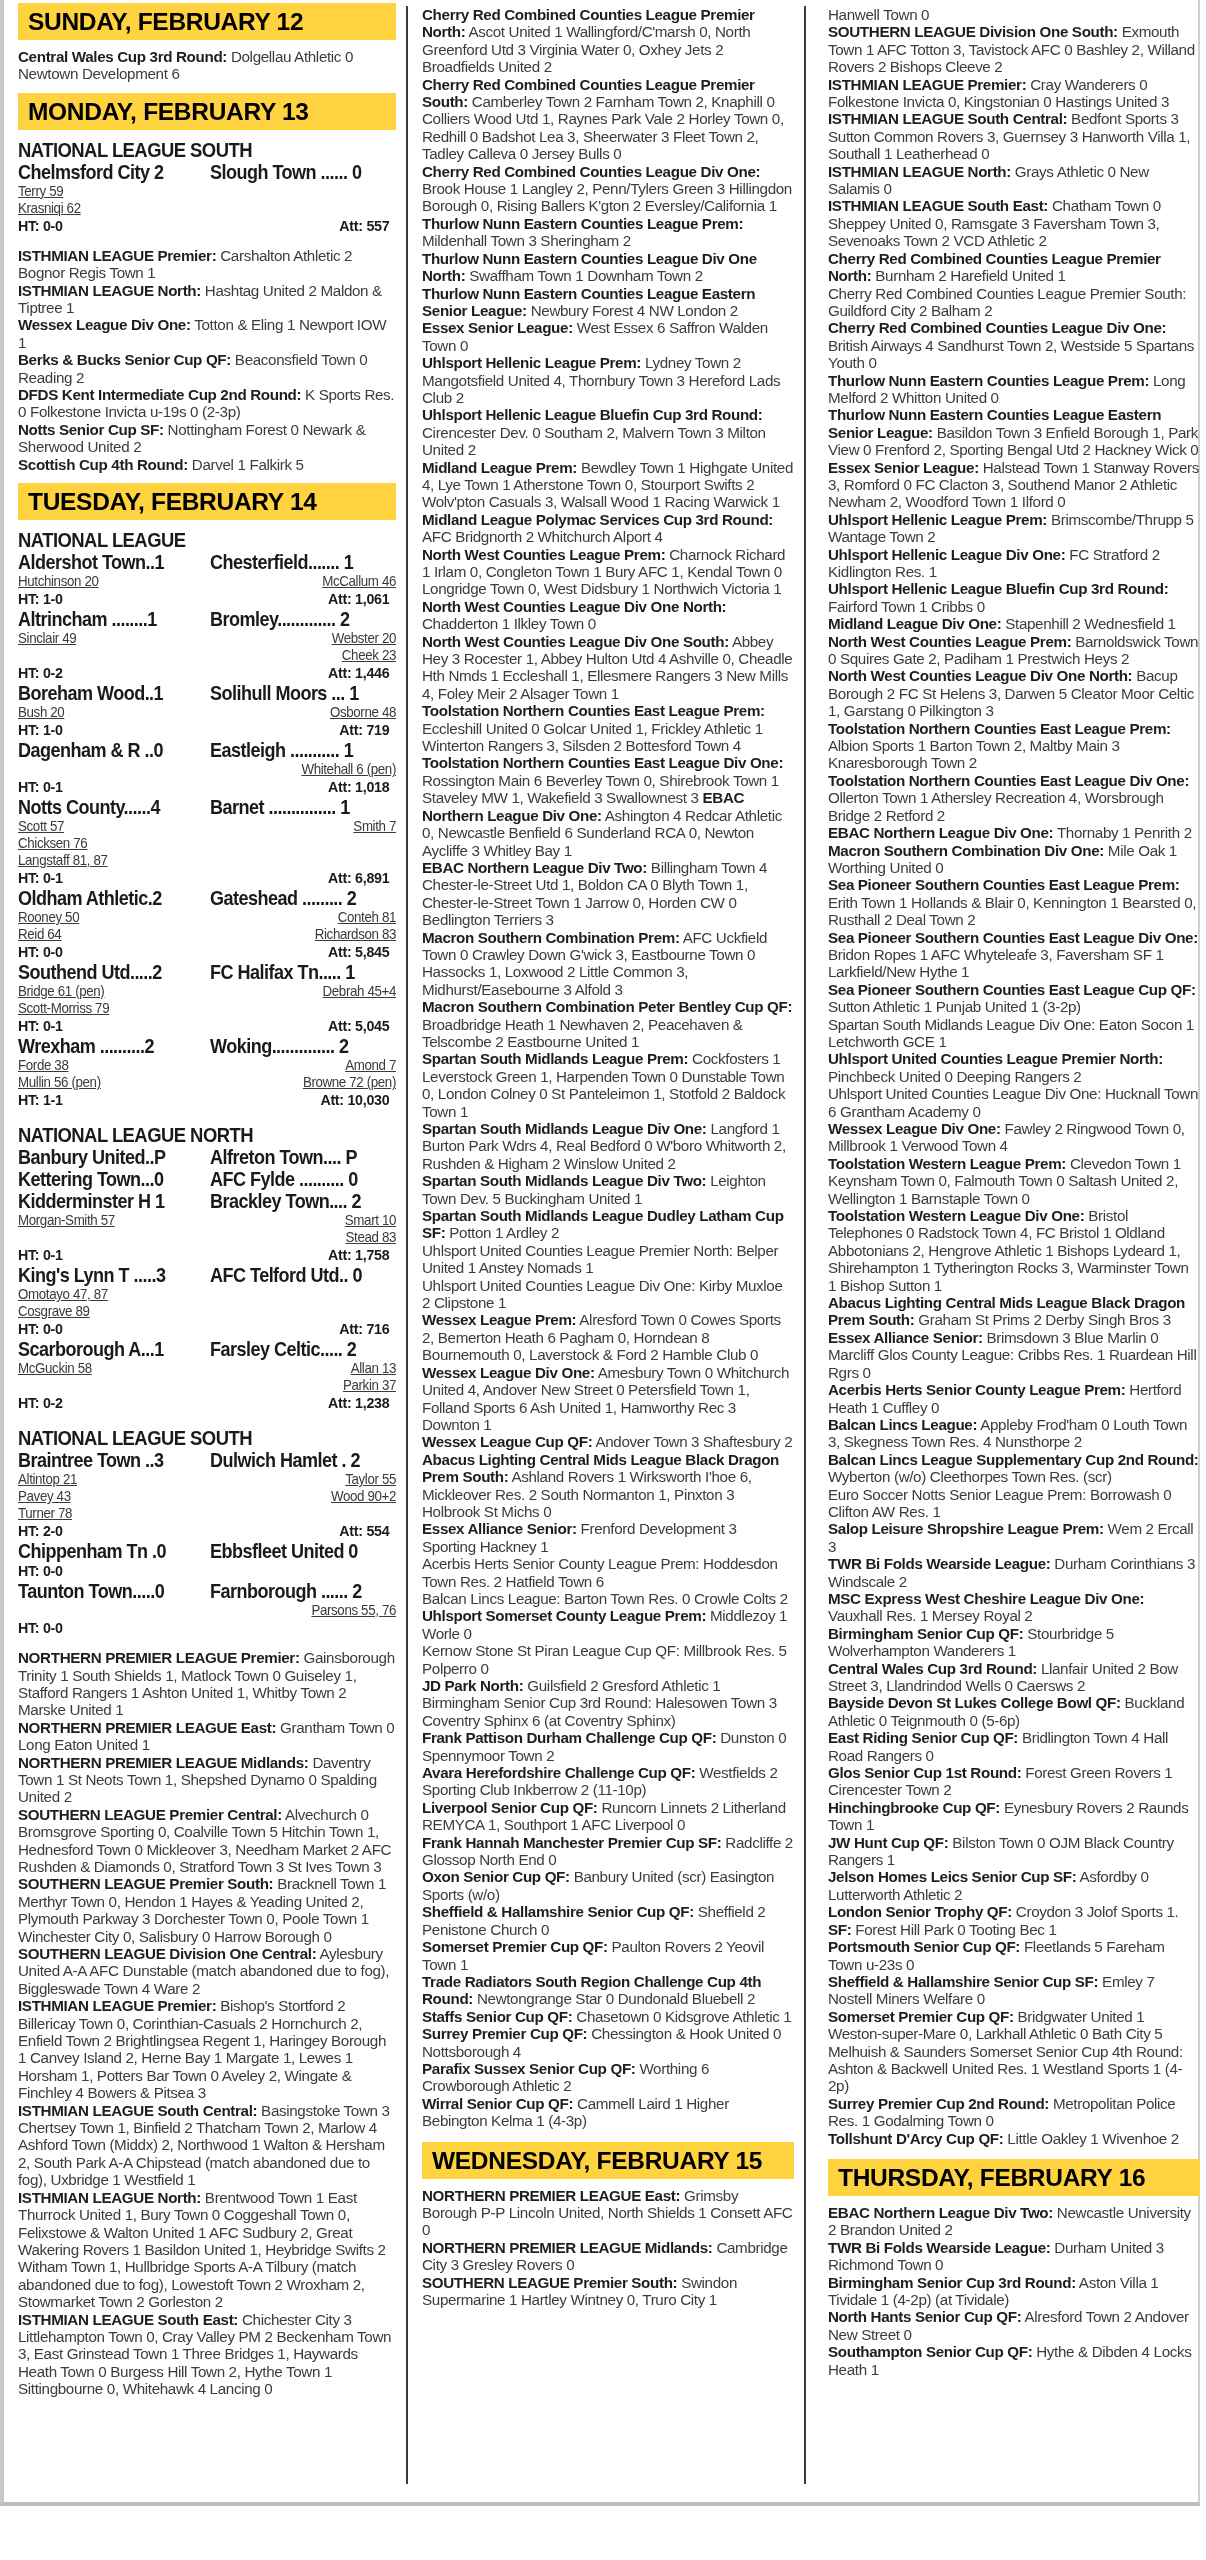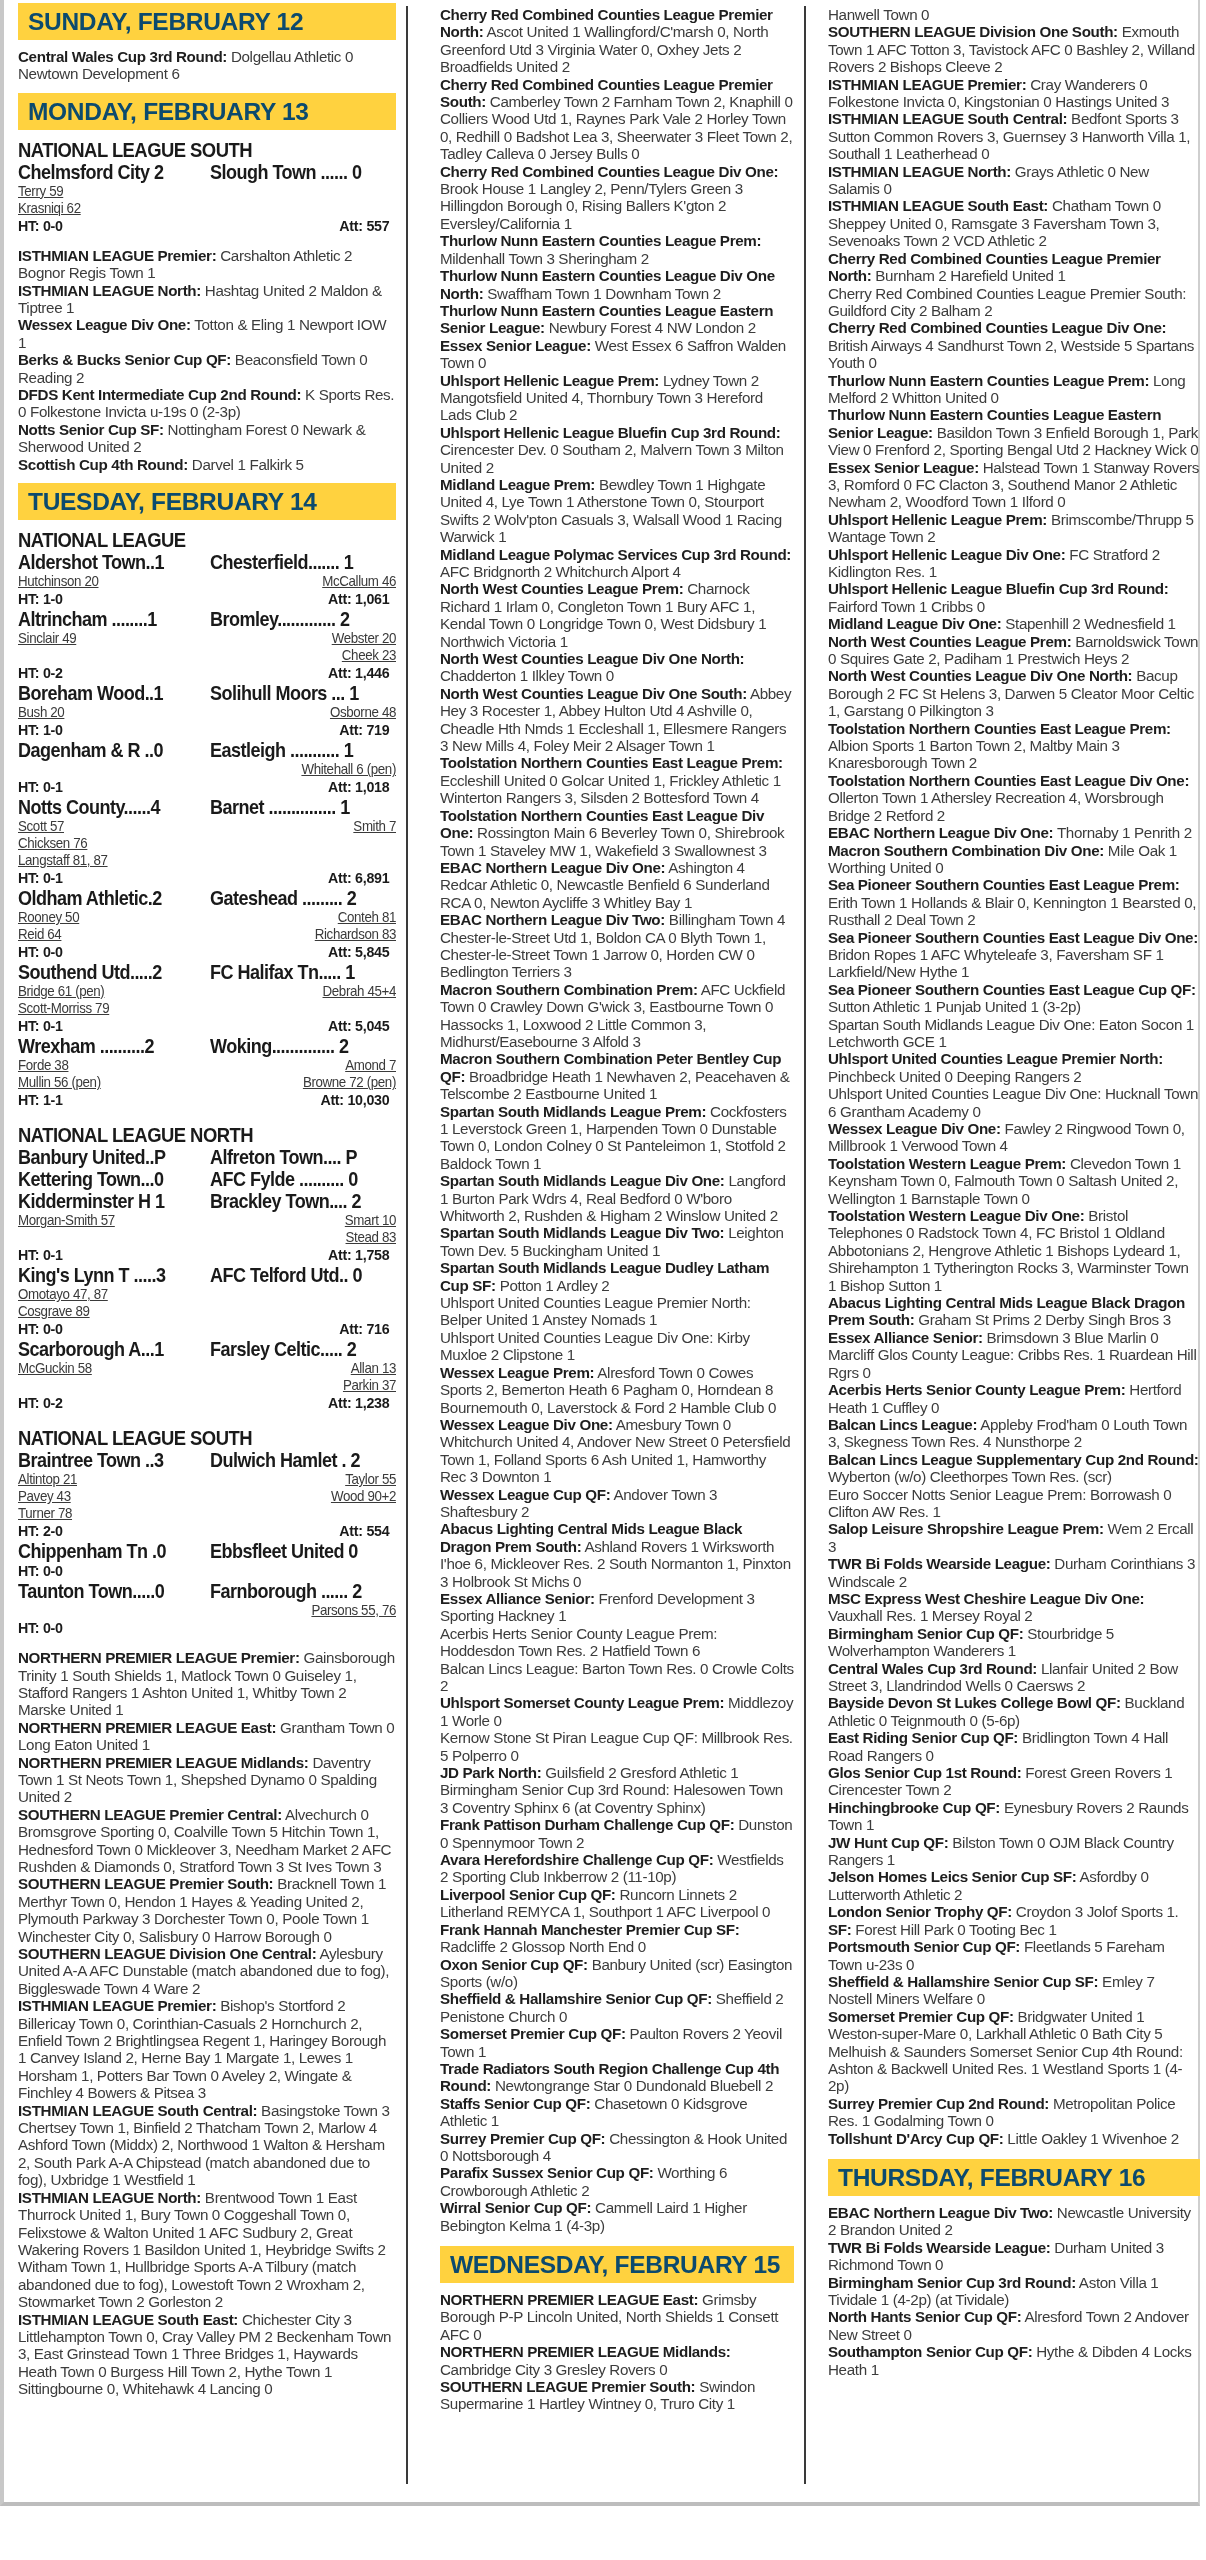--- a/index.html
+++ b/index.html
@@ -3,24 +3,24 @@
 <meta charset="utf-8">
 <style>
   html, body { margin: 0; padding: 0; background: #ffffff; }
   body { width: 1206px; height: 2560px; overflow: hidden; position: relative;
          font-family: "Liberation Sans", "DejaVu Sans", sans-serif; color: #2a2a2a; }
   .page { position: absolute; left: 0; top: 0; width: 1200px; height: 2506px;
           border-left: 4px solid #c8c8c8; border-bottom: 4px solid #bdbdbd; border-right: 2px solid #cfcfcf;
           box-sizing: border-box; background: #fff; }
   .col { position: absolute; top: 0; bottom: 18px; overflow: hidden; box-sizing: border-box; }
   .col-1 { left: 14px; width: 378px; }
-  .col-2 { left: 402px; width: 388px; padding-left: 32px; border-left: 2px solid #3a3a3a; }
+  .col-2 { left: 402px; width: 388px; padding-left: 14px; border-left: 2px solid #3a3a3a; }
   .col-3 { left: 800px; width: 396px; padding-left: 22px; border-left: 2px solid #3a3a3a; }
   .col-2, .col-3 { top: 6px; }
-  .banner { background: #FFD23F; color: #0c4a6e; font-weight: bold; font-size: 24.5px;
+  .banner { background: #FFD23F; color: #000000; font-weight: bold; font-size: 24.5px;
             letter-spacing: -0.3px; padding: 6px 10px 5px 10px; margin: 4px 0 8px 0; line-height: 26px;
             font-family: "Liberation Sans", sans-serif; }
   .col-1 .banner:first-child { margin-top: 3px; }
   .entry { font-size: 15.2px; line-height: 17.4px; letter-spacing: -0.35px; margin: 0; }
   .entry .comp { font-weight: bold; color: #1e1e1e; }
   .entry .res { color: #3c3c3c; }
   .gap { height: 12px; }
   .league-head { font-family: "Liberation Sans", sans-serif; font-weight: bold; font-size: 20.5px;
                  line-height: 23px; color: #1a1a1a; letter-spacing: -0.6px; transform: scaleX(0.9);
                  transform-origin: left; white-space: nowrap; margin-top: 2px; }

